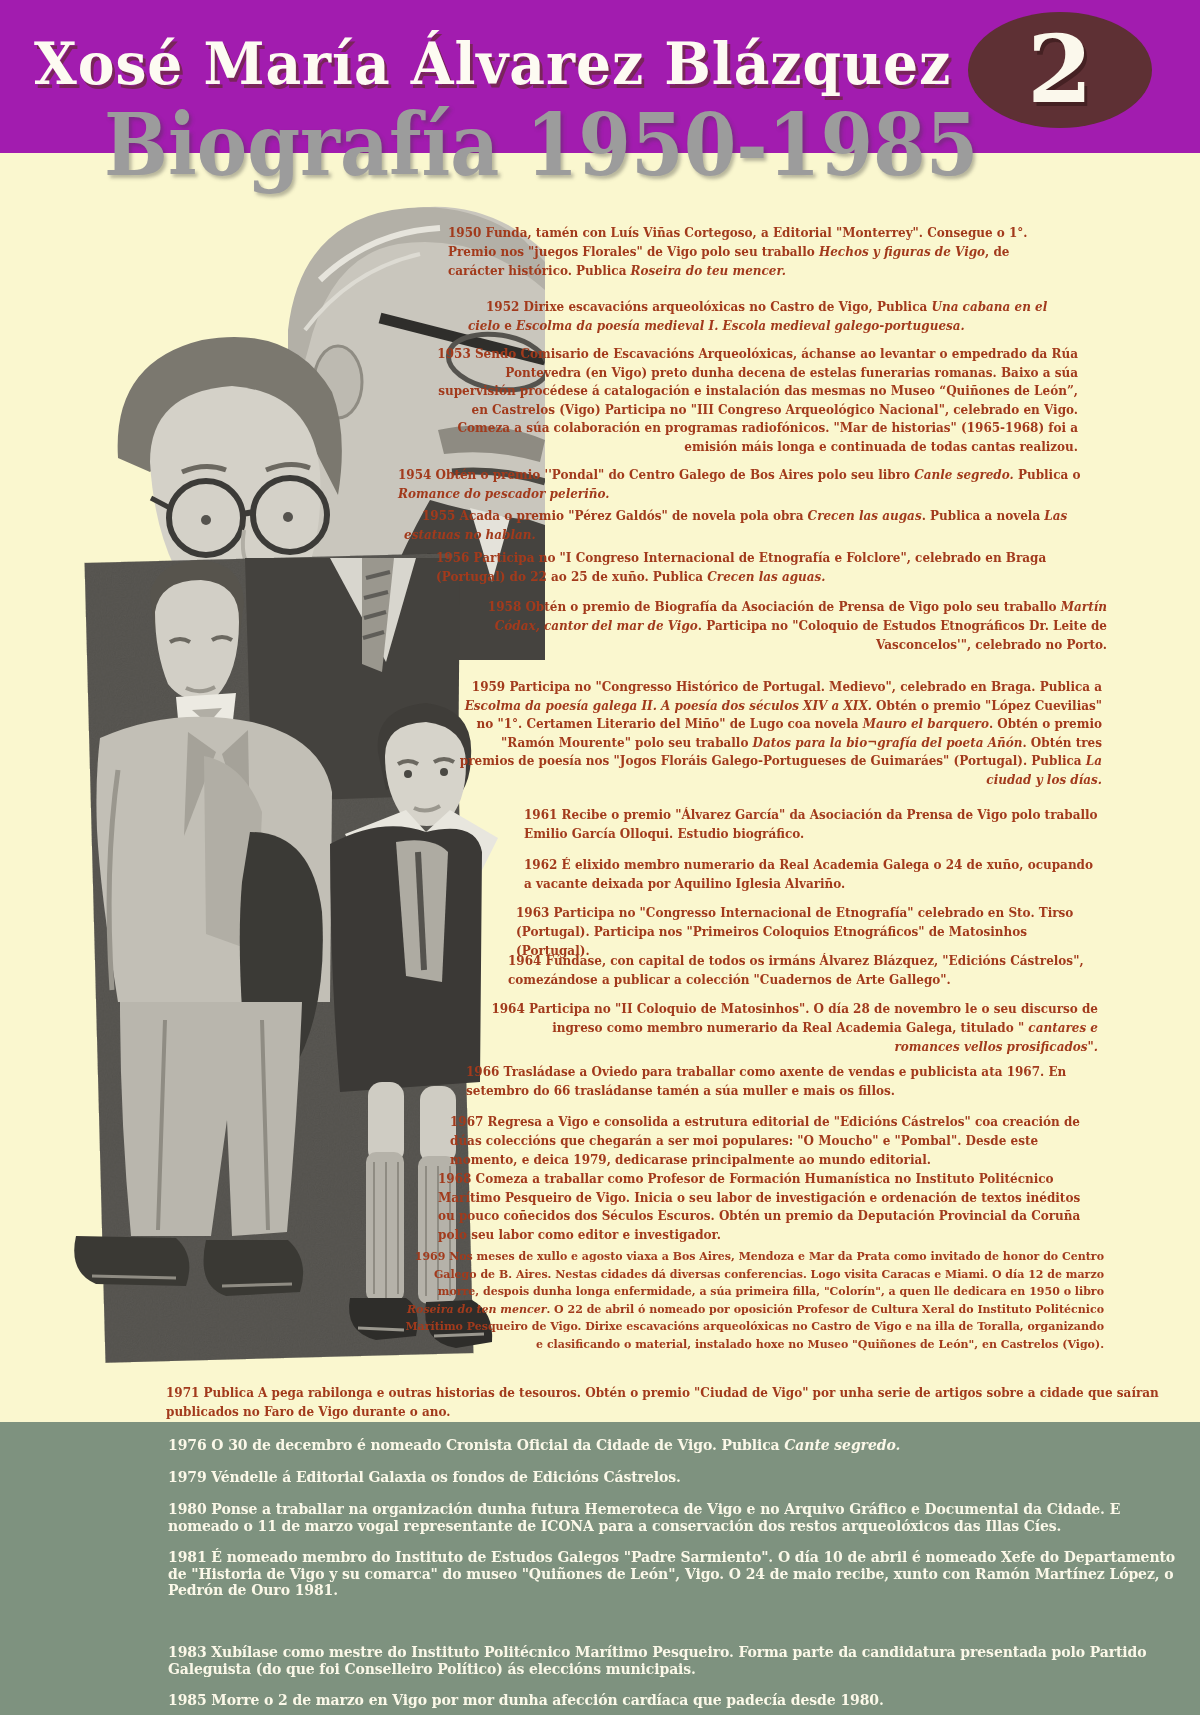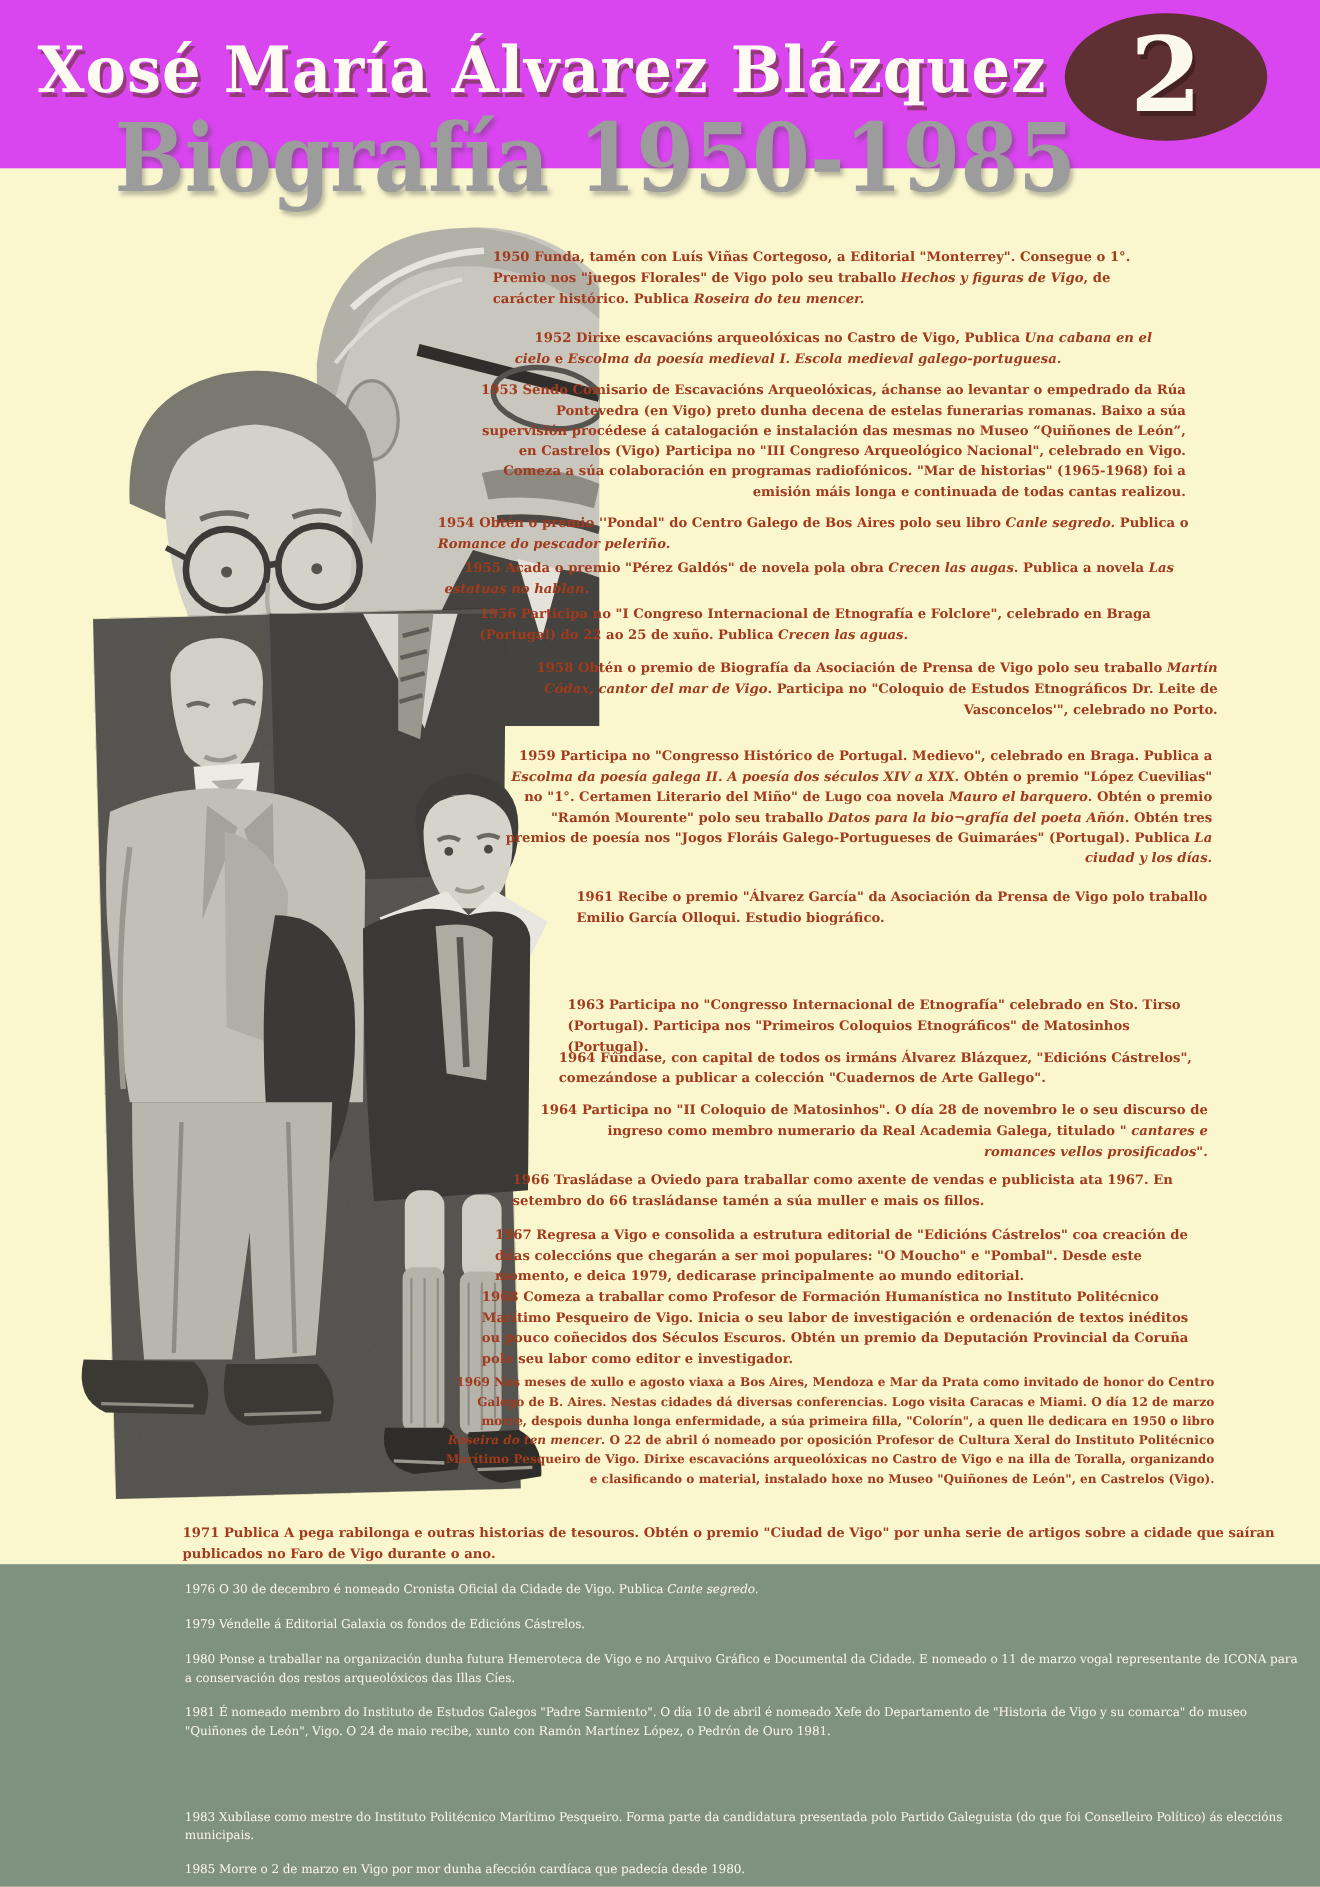--- a/index.html
+++ b/index.html
@@ -1,37 +1,37 @@
 <!DOCTYPE html>
 <html><head>
 <meta charset="utf-8">
 <style>
   html,body{margin:0;padding:0;background:#777;}
   #page{position:relative;width:1200px;height:1715px;background:#FAF7CF;overflow:hidden;
         font-family:"DejaVu Serif",serif;}
-  .header-band{position:absolute;top:0;left:0;width:1200px;height:153px;background:#d946ef;}
+  .header-band{position:absolute;top:0;left:0;width:1200px;height:153px;background:#a21caf;}
   .page-title{position:absolute;top:30px;left:34px;font-size:58px;font-weight:bold;color:#FDFBF2;
         white-space:nowrap;transform:scaleX(.95);transform-origin:left top;letter-spacing:1px;
         text-shadow:3px 4px 0 rgba(80,45,5,.5);}
   .badge{position:absolute;left:968px;top:12px;width:184px;height:116px;background:#5E3034;
         border-radius:50%;}
   .badge-num{position:absolute;width:100%;top:0;text-align:center;font-size:94px;font-weight:bold;
         color:#FBF8EC;line-height:114px;text-shadow:3px 4px 0 rgba(40,15,15,.45);}
   .subtitle{position:absolute;top:94px;left:104px;font-size:86px;font-weight:bold;color:#9C9C9C;
         white-space:nowrap;transform:scaleX(.88);transform-origin:left top;
         text-shadow:3px 3px 4px rgba(60,60,60,.35);}
   .entry{position:absolute;color:#A23A1C;font-weight:bold;font-size:12px;line-height:19px;}
   .entry i{font-style:italic;}
   .center{text-align:right;}
   .tight{line-height:18.5px;}
   .small{font-size:11px;line-height:17.5px;}
   .indent{text-indent:18px;}
   .footer-band{position:absolute;left:0;top:1422px;width:1200px;height:293px;background:#7E927F;}
-  .fentry{position:absolute;left:168px;width:1016px;color:#FBF8E8;font-weight:normal;
-        font-size:11px;line-height:16.5px;letter-spacing:-.1px;}
+  .fentry{position:absolute;left:168px;width:1016px;color:#FBF8E8;font-weight:bold;
+        font-size:14px;line-height:16.5px;letter-spacing:-.1px;}
   .fentry i{font-style:italic;}
   .collage{position:absolute;left:0;top:190px;}
 </style>
 </head>
 <body>
 
 <div id="page">
 
   <div class="header-band">
     <div class="page-title">Xosé María Álvarez Blázquez</div>
@@ -140,20 +140,21 @@
 
   <div class="entry" style="top:224px;left:448px;width:612px"><span>1950 Funda, tamén con Luís Viñas Cortegoso, a Editorial "Monterrey". Consegue o 1°. Premio nos "juegos Florales" de Vigo polo seu traballo </span><i>Hechos y figuras de Vigo</i><span>, de carácter histórico. Publica </span><i>Roseira do teu mencer.</i></div>
   <div class="entry indent" style="top:298px;left:468px;width:600px"><span>1952 Dirixe escavacións arqueolóxicas no Castro de Vigo, Publica </span><i>Una cabana en el cielo</i><span> e </span><i>Escolma da poesía medieval I. Escola medieval galego-portuguesa.</i></div>
   <div class="entry center tight" style="top:345px;left:428px;width:650px"><span>1953 Sendo Comisario de Escavacións Arqueolóxicas, áchanse ao levantar o empedrado da Rúa Pontevedra (en Vigo) preto dunha decena de estelas funerarias romanas. Baixo a súa supervisión procédese á catalogación e instalación das mesmas no Museo “Quiñones de León”, en Castrelos (Vigo) Participa no "III Congreso Arqueológico Nacional", celebrado en Vigo. Comeza a súa colaboración en programas radiofónicos. "Mar de historias" (1965-1968) foi a emisión máis longa e continuada de todas cantas realizou.</span></div>
   <div class="entry" style="top:466px;left:398px;width:690px"><span>1954 Obtén o premio ''Pondal" do Centro Galego de Bos Aires polo seu libro </span><i>Canle segredo.</i><span> Publica o </span><i>Romance do pescador peleriño.</i></div>
   <div class="entry indent" style="top:507px;left:404px;width:684px"><span>1955 Acada o premio "Pérez Galdós" de novela pola obra </span><i>Crecen las augas</i><span>. Publica a novela </span><i>Las estatuas no hablan.</i></div>
   <div class="entry" style="top:549px;left:436px;width:648px"><span>1956 Participa no "I Congreso Internacional de Etnografía e Folclore", celebrado en Braga (Portugal) do 22 ao 25 de xuño. Publica </span><i>Crecen las aguas.</i></div>
   <div class="entry center" style="top:598px;left:462px;width:645px"><span>1958 Obtén o premio de Biografía da Asociación de Prensa de Vigo polo seu traballo </span><i>Martín Códax, cantor del mar de Vigo</i><span>. Participa no "Coloquio de Estudos Etnográficos Dr. Leite de Vasconcelos'", celebrado no Porto.</span></div>
   <div class="entry center tight" style="top:678px;left:452px;width:650px"><span>1959 Participa no "Congresso Histórico de Portugal. Medievo", celebrado en Braga. Publica a </span><i>Escolma da poesía galega II. A poesía dos séculos XIV a XIX.</i><span> Obtén o premio "López Cuevilias" no "1°. Certamen Literario del Miño" de Lugo coa novela </span><i>Mauro el barquero</i><span>. Obtén o premio "Ramón Mourente" polo seu traballo </span><i>Datos para la bio¬grafía del poeta Añón</i><span>. Obtén tres premios de poesía nos "Jogos Floráis Galego-Portugueses de Guimaráes" (Portugal). Publica </span><i>La ciudad y los días.</i></div>
   <div class="entry" style="top:806px;left:524px;width:580px"><span>1961 Recibe o premio "Álvarez García" da Asociación da Prensa de Vigo polo traballo Emilio García Olloqui. Estudio biográfico.</span></div>
+  <div class="entry" style="top:856px;left:524px;width:580px"><span>1962 É elixido membro numerario da Real Academia Galega o 24 de xuño, ocupando a vacante deixada por Aquilino Iglesia Alvariño.</span></div>
   <div class="entry" style="top:904px;left:516px;width:585px"><span>1963 Participa no "Congresso Internacional de Etnografía" celebrado en Sto. Tirso (Portugal). Participa nos "Primeiros Coloquios Etnográficos" de Matosinhos (Portugal).</span></div>
   <div class="entry" style="top:952px;left:508px;width:595px"><span>1964 Fúndase, con capital de todos os irmáns Álvarez Blázquez, "Edicións Cástrelos", comezándose a publicar a colección "Cuadernos de Arte Gallego".</span></div>
   <div class="entry center" style="top:1000px;left:486px;width:612px"><span>1964 Participa no "II Coloquio de Matosinhos". O día 28 de novembro le o seu discurso de ingreso como membro numerario da Real Academia Galega, titulado </span><i>" cantares e romances vellos prosificados".</i></div>
   <div class="entry" style="top:1063px;left:466px;width:632px"><span>1966 Trasládase a Oviedo para traballar como axente de vendas e publicista ata 1967. En setembro do 66 trasládanse tamén a súa muller e mais os fillos.</span></div>
   <div class="entry" style="top:1113px;left:450px;width:650px"><span>1967 Regresa a Vigo e consolida a estrutura editorial de "Edicións Cástrelos" coa creación de dúas coleccións que chegarán a ser moi populares: "O Moucho" e "Pombal". Desde este momento, e deica 1979, dedicarase principalmente ao mundo editorial.</span></div>
   <div class="entry tight" style="top:1170px;left:438px;width:656px"><span>1968 Comeza a traballar como Profesor de Formación Humanística no Instituto Politécnico Marítimo Pesqueiro de Vigo. Inicia o seu labor de investigación e ordenación de textos inéditos ou pouco coñecidos dos Séculos Escuros. Obtén un premio da Deputación Provincial da Coruña polo seu labor como editor e investigador.</span></div>
   <div class="entry center small" style="top:1248px;left:400px;width:704px"><span>1969 Nos meses de xullo e agosto viaxa a Bos Aires, Mendoza e Mar da Prata como invitado de honor do Centro Galego de B. Aires. Nestas cidades dá diversas conferencias. Logo visita Caracas e Miami. O día 12 de marzo morre, despois dunha longa enfermidade, a súa primeira filla, "Colorín", a quen lle dedicara en 1950 o libro </span><i>Roseira do ten mencer</i><span>. O 22 de abril ó nomeado por oposición Profesor de Cultura Xeral do Instituto Politécnico Marítimo Pesqueiro de Vigo. Dirixe escavacións arqueolóxicas no Castro de Vigo e na illa de Toralla, organizando e clasificando o material, instalado hoxe no Museo "Quiñones de León", en Castrelos (Vigo).</span></div>
   <div class="entry" style="top:1384px;left:166px;width:1018px"><span>1971 Publica A pega rabilonga e outras historias de tesouros. Obtén o premio "Ciudad de Vigo" por unha serie de artigos sobre a cidade que saíran publicados no Faro de Vigo durante o ano.</span></div>
 
   <div class="footer-band">

